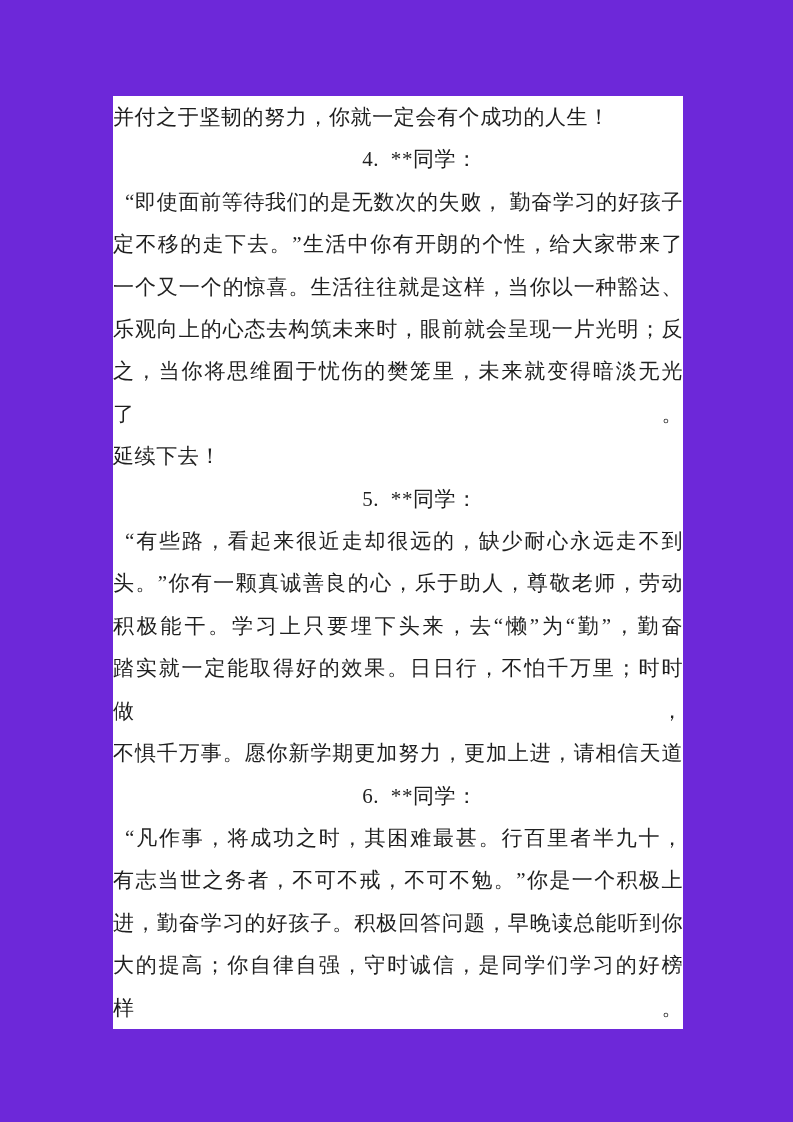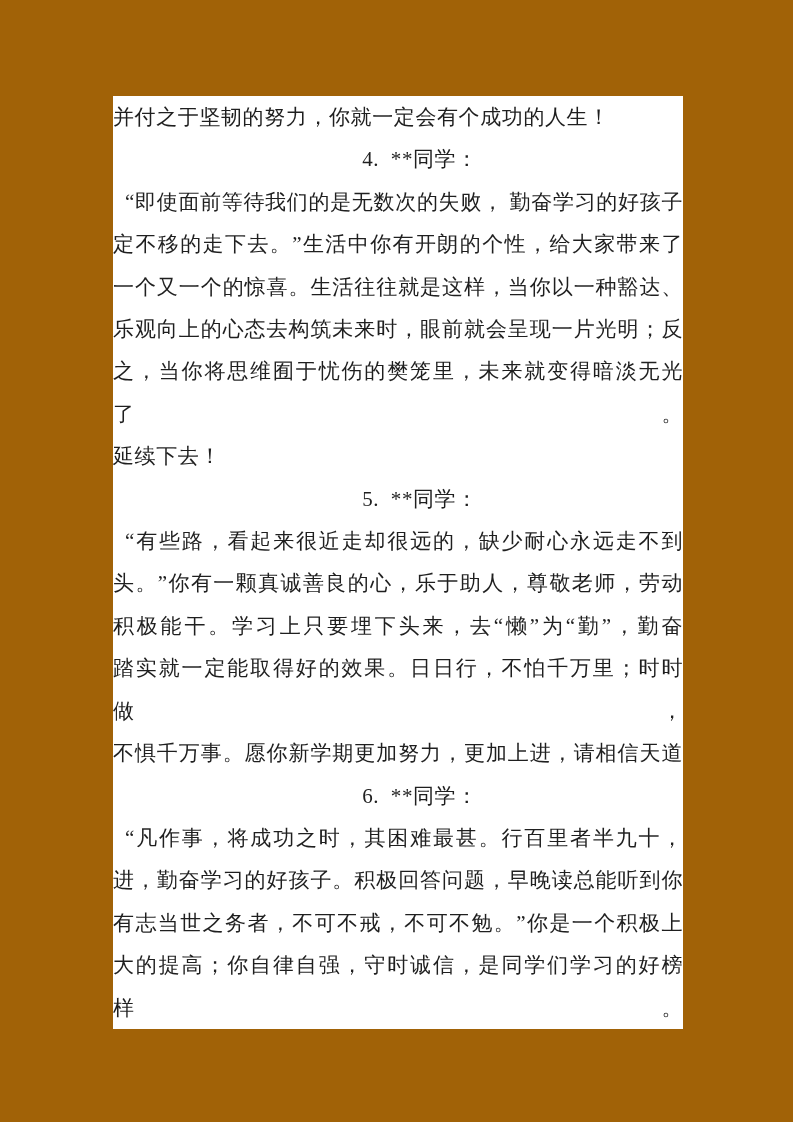--- a/index.html
+++ b/index.html
@@ -1,21 +1,21 @@
 <!DOCTYPE html>
 <html><head>
 <meta charset="utf-8">
 <style>
   * { margin: 0; padding: 0; box-sizing: border-box; }
   html, body { background: #ffffff; }
   .page {
     position: relative;
     width: 793px;
     height: 1122px;
-    background: #a16207;
+    background: #6d28d9;
     overflow: hidden;
     font-family: "Liberation Serif", "DejaVu Serif", serif;
   }
   .doc {
     position: absolute;
     left: 113px;
     top: 96px;
     width: 570px;
   }
   .block { width: 100%; }
@@ -64,18 +64,18 @@
         <div class="line full" style="color: rgb(31, 31, 31);">头。”你有一颗真诚善良的心，乐于助人，尊敬老师，劳动</div>
         <div class="line full" style="color: rgb(31, 31, 31);">积极能干。学习上只要埋下头来，去“懒”为“勤”，勤奋</div>
         <div class="line full" style="color: rgb(31, 31, 31);">踏实就一定能取得好的效果。日日行，不怕千万里；时时做，</div>
         <div class="line full" style="color: rgb(31, 31, 31);">不惧千万事。愿你新学期更加努力，更加上进，请相信天道</div>
       </div>
       <div class="block list-item-heading">
         <div class="line" style="color: rgb(31, 31, 31);">6.  **同学：</div>
       </div>
       <div class="block comment-paragraph">
         <div class="line full first" style="color: rgb(31, 31, 31);">“凡作事，将成功之时，其困难最甚。行百里者半九十，</div>
+        <div class="line full" style="color: rgb(31, 31, 31);">有志当世之务者，不可不戒，不可不勉。”你是一个积极上</div>
         <div class="line full" style="color: rgb(31, 31, 31);">进，勤奋学习的好孩子。积极回答问题，早晚读总能听到你</div>
-        <div class="line full" style="color: rgb(31, 31, 31);">有志当世之务者，不可不戒，不可不勉。”你是一个积极上</div>
         <div class="line full" style="color: rgb(31, 31, 31);">大的提高；你自律自强，守时诚信，是同学们学习的好榜样。</div>
       </div>
     </div>
 </div>
 
 </body></html>

